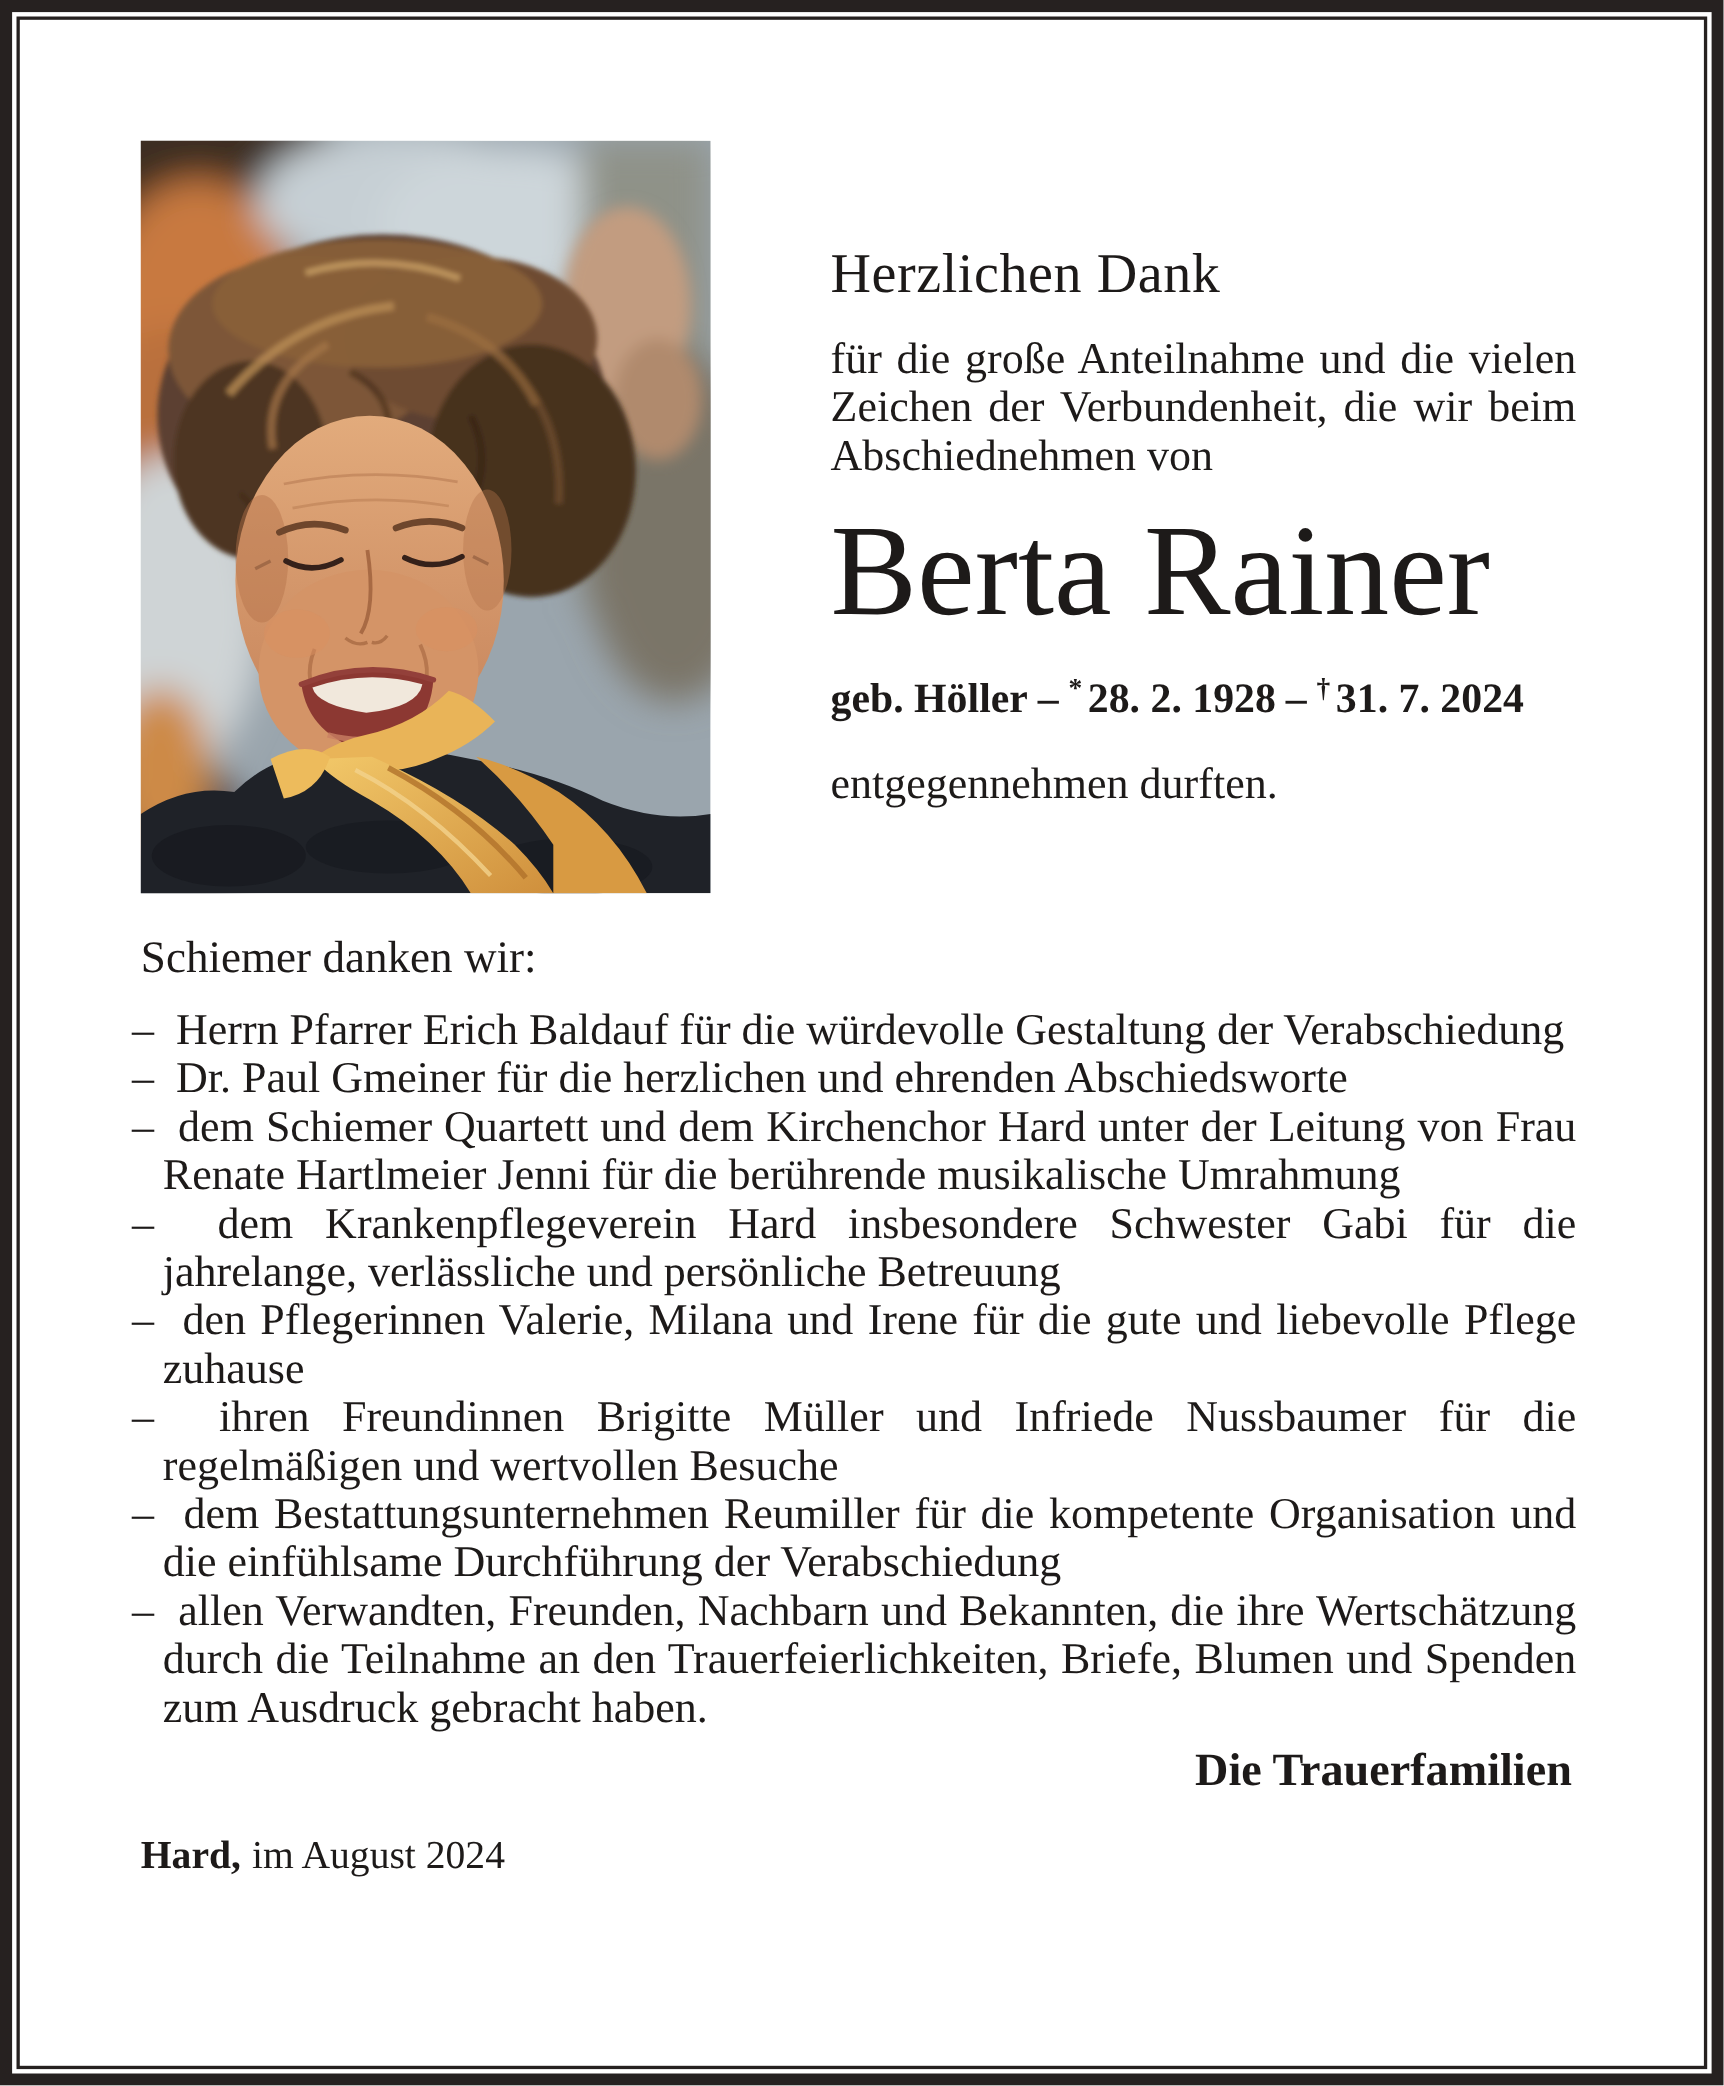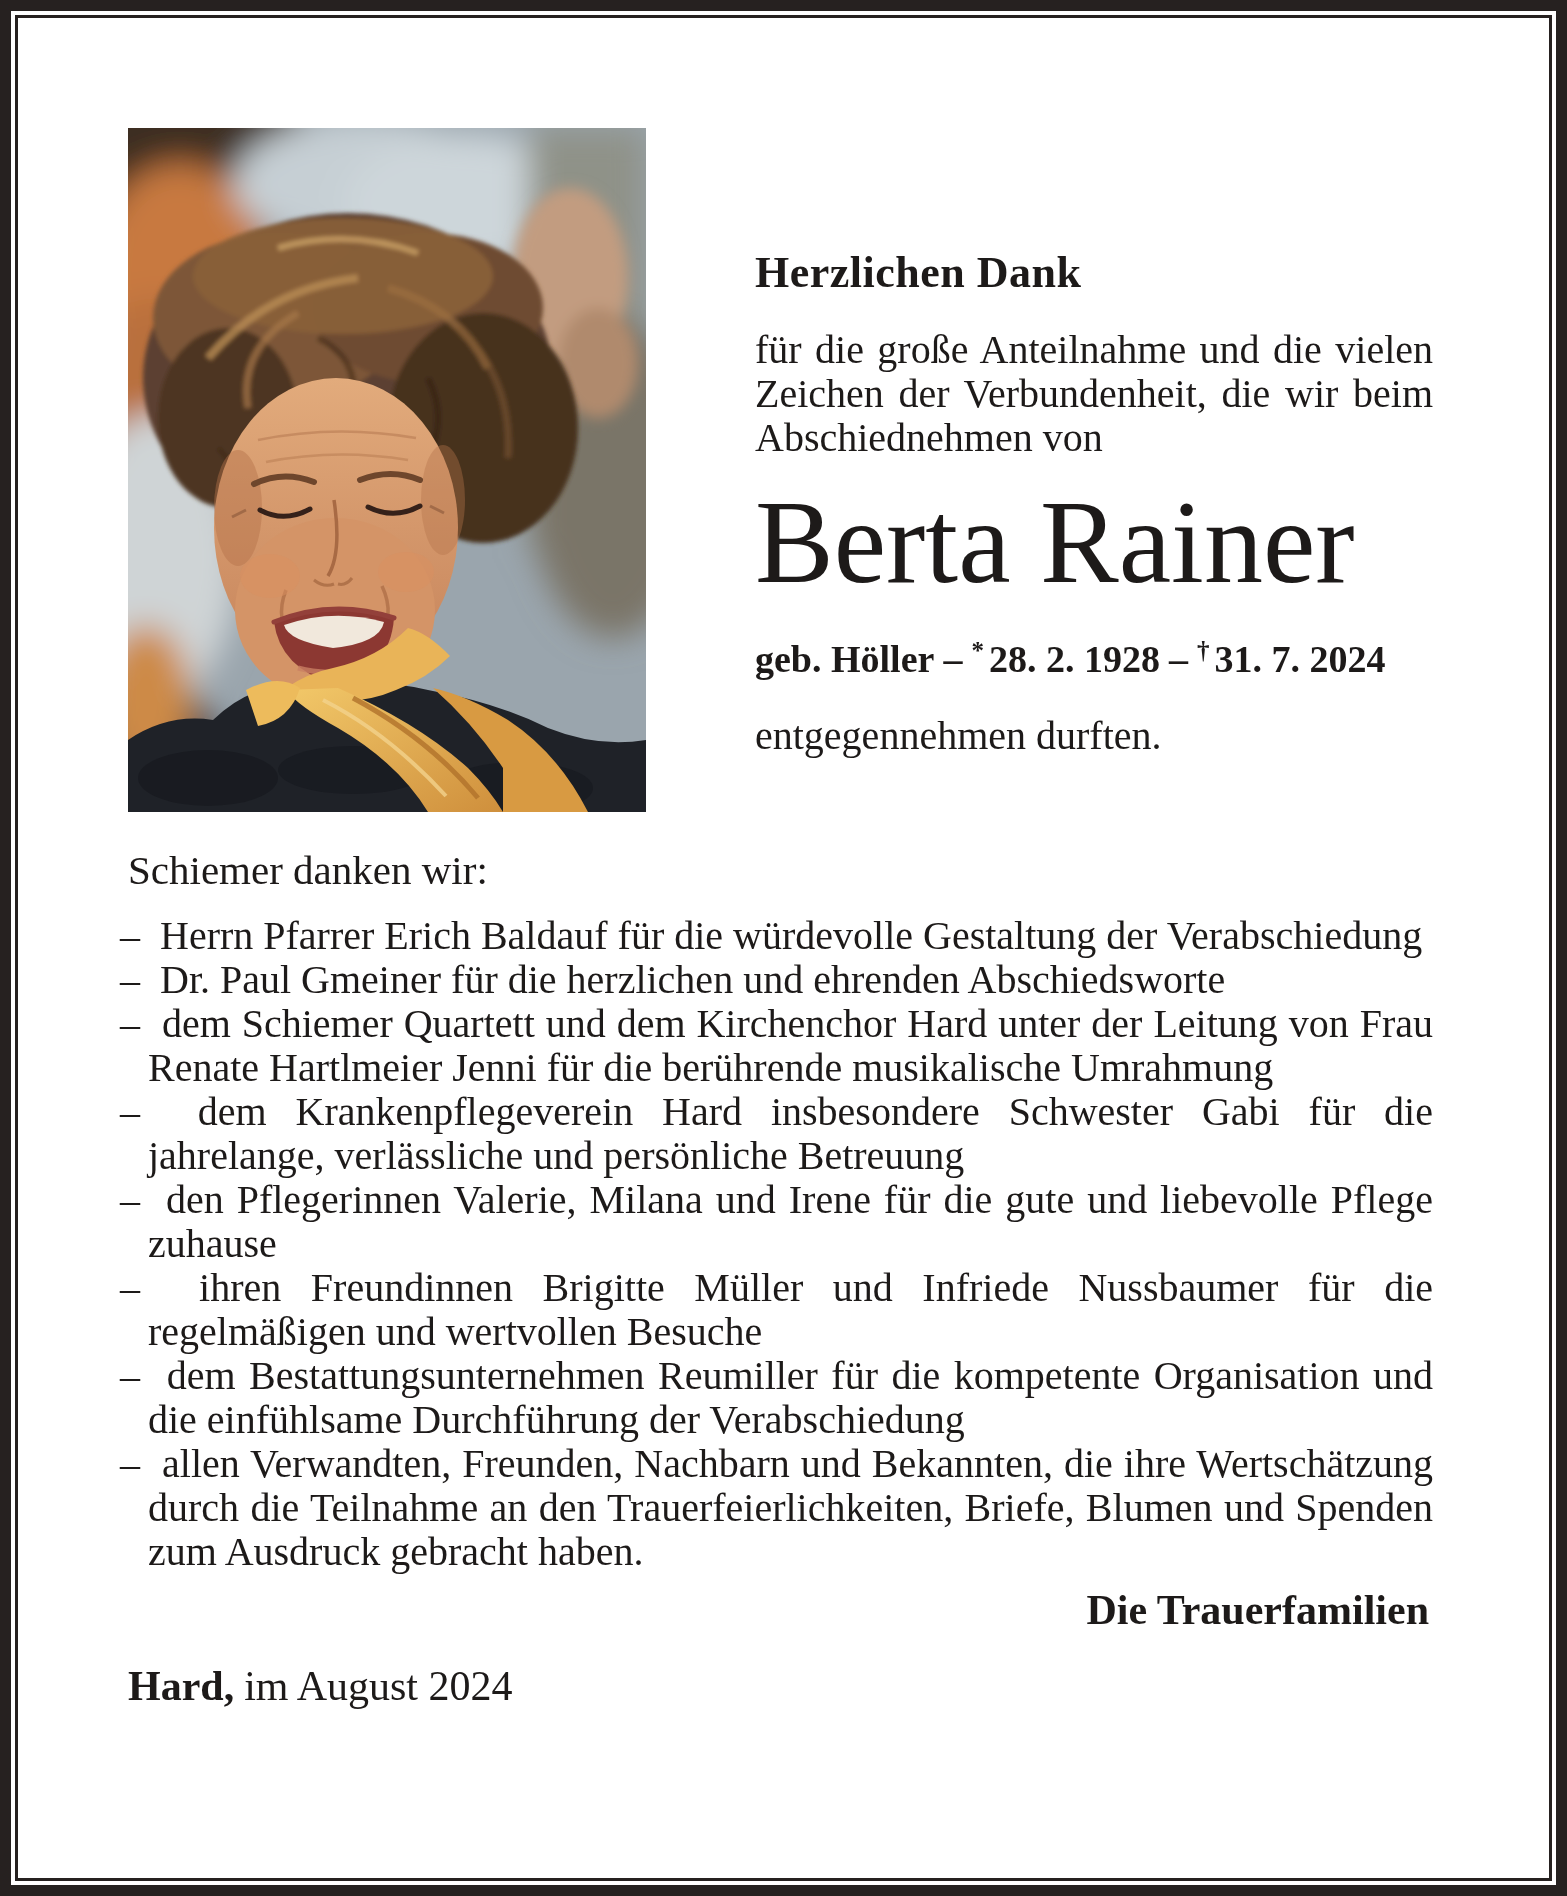--- a/index.html
+++ b/index.html
@@ -15,21 +15,21 @@
   .frame-outer{position:absolute;inset:0;border:11px solid var(--frame);box-sizing:border-box;pointer-events:none;}
   .frame-rule{position:absolute;inset:15px;border:3px solid var(--frame);box-sizing:border-box;pointer-events:none;}
   .card{
     position:absolute;inset:18px;box-sizing:border-box;
     padding:0 116px 0 110px;
   }
   .top-row{display:flex;margin-top:110px;}
   .photo{width:518px;height:684px;flex:none;display:block;}
   .right-col{flex:1;margin-left:109px;min-width:0;}
   .page-title{
-    font-size:44px;line-height:66px;font-weight:700;margin:112px 0 0 0;
+    font-size:51px;line-height:66px;font-weight:400;margin:88px 0 0 0;
     letter-spacing:0.5px;
   }
   .intro{
     font-size:40px;line-height:44px;margin:22px 0 0 0;
     text-align:justify;
   }
   .deceased-name{
     font-size:118px;line-height:118px;font-weight:400;margin:24px 0 0 0;
     letter-spacing:0px;white-space:nowrap;
   }
@@ -42,21 +42,21 @@
   .thanks-heading{font-size:41px;line-height:44px;font-weight:400;margin:36px 0 0 0;}
   .thanks-list{margin:22px 0 0 -8px;padding:0;list-style:none;}
   .thanks-item{
     font-size:40px;line-height:44px;text-align:justify;
     padding-left:28px;text-indent:-28px;margin:0;
   }
   .dash{display:inline;}
   .signature{
     font-size:42px;line-height:48px;font-weight:700;text-align:right;margin:12px 4px 0 0;
   }
-  .dateline{font-size:42px;line-height:48px;margin:28px 0 0 0;}
+  .dateline{font-size:36px;line-height:48px;margin:28px 0 0 0;}
   .dateline .place{font-weight:700;margin-right:10px;}
 </style>
 </head>
 <body>
 
 <div class="frame-outer"></div>
 <div class="frame-rule"></div>
 
 <div class="card">
 

